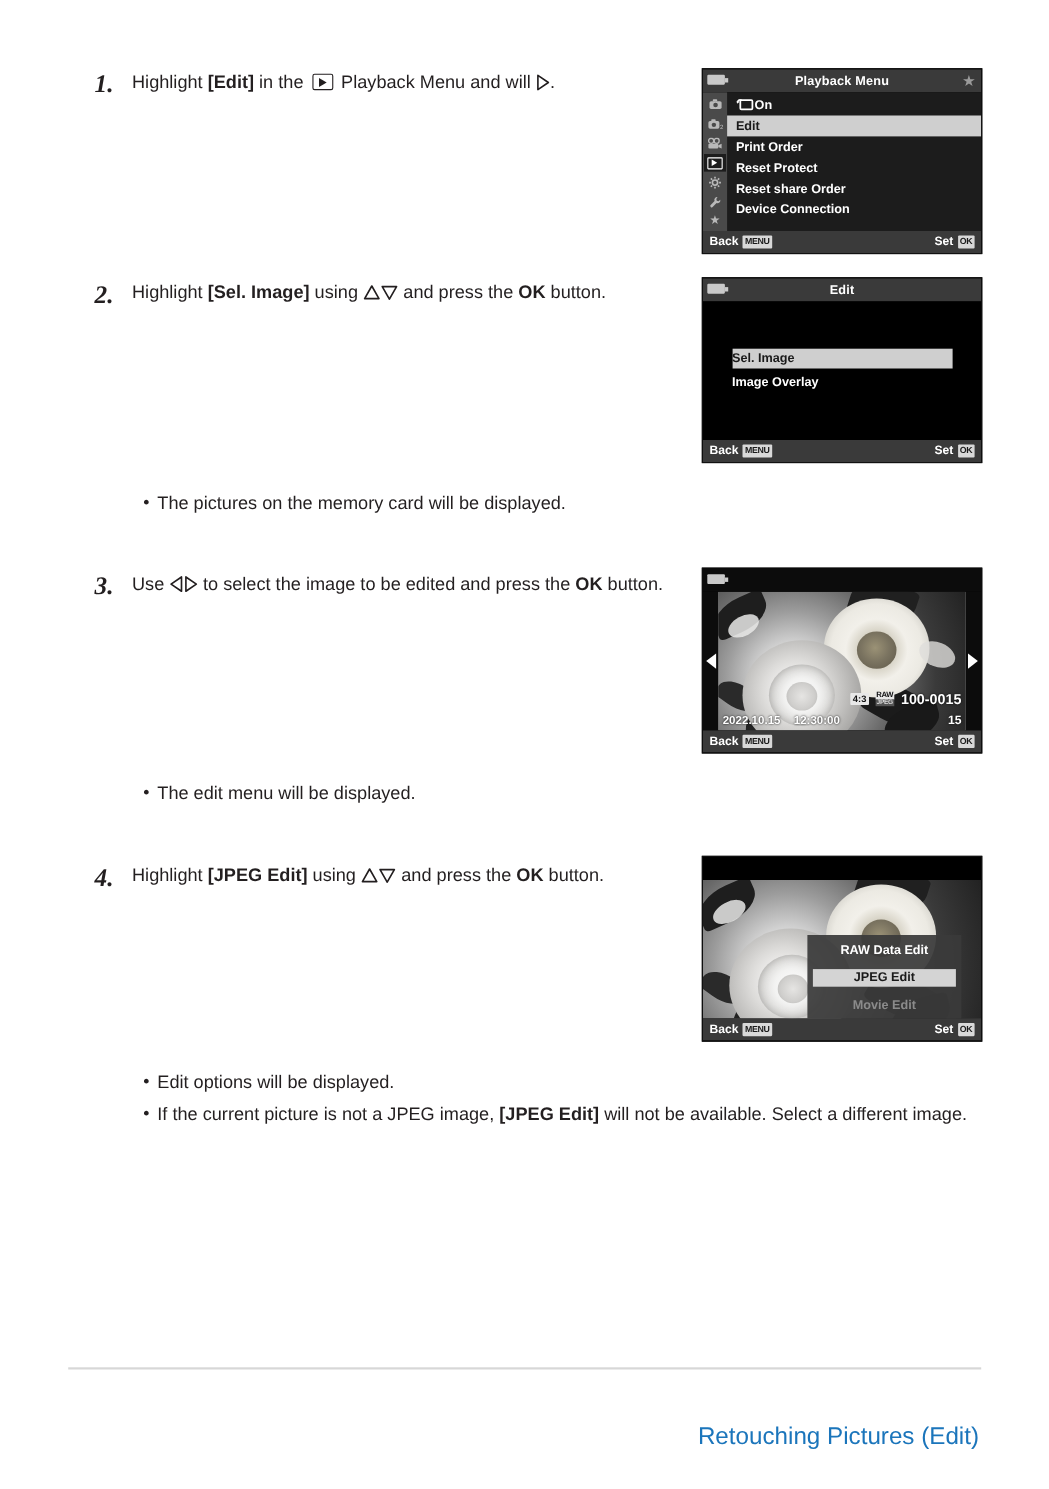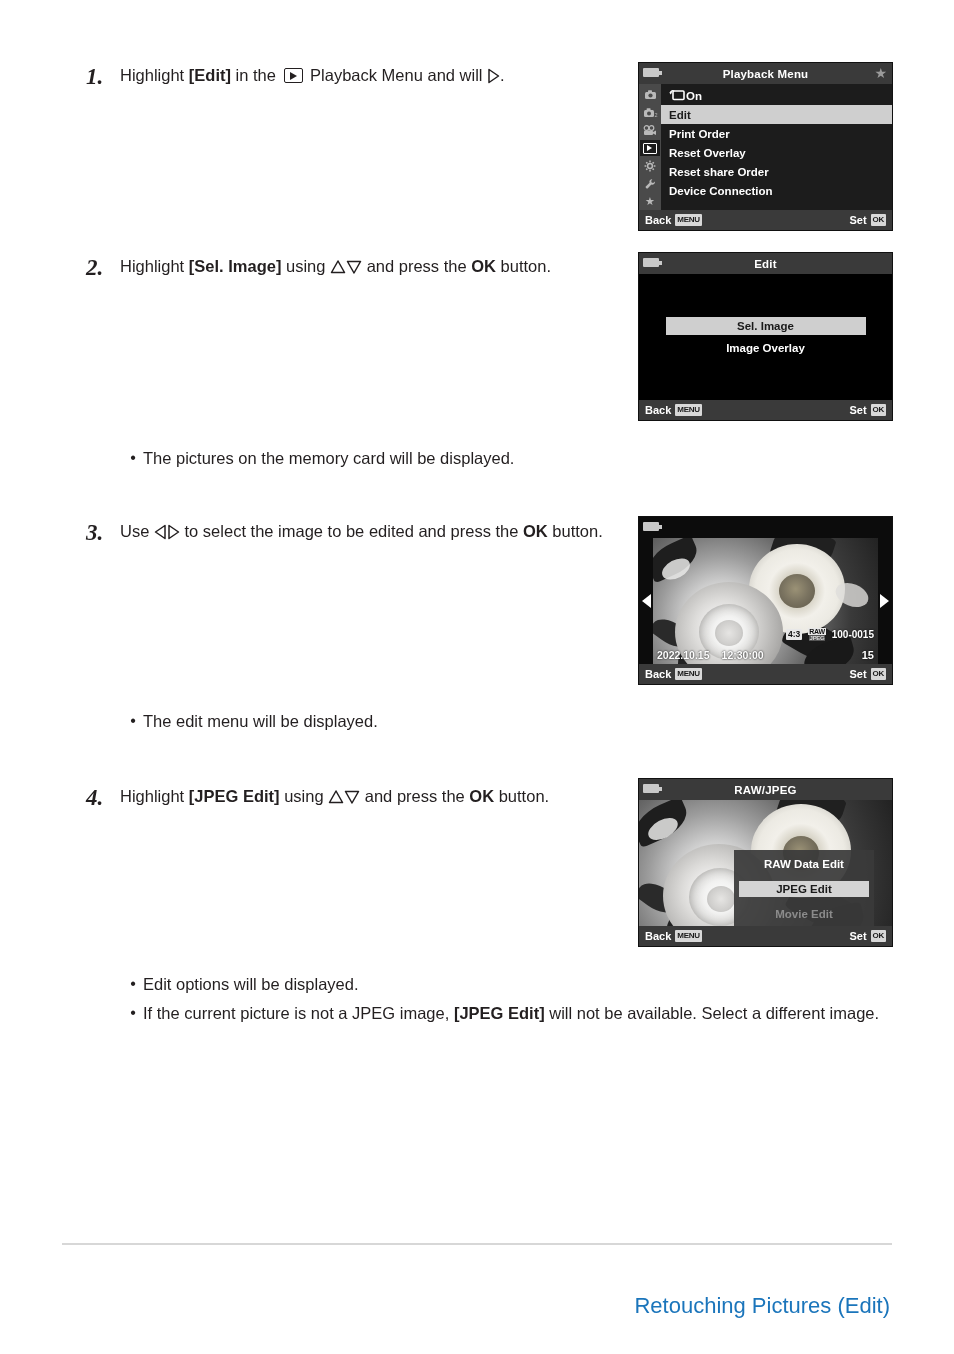--- a/index.html
+++ b/index.html
@@ -200,21 +200,20 @@
     left: 0; right: 0; top: 21px; bottom: 20px;
     background: #000;
     display: flex;
     flex-direction: column;
     align-items: center;
     justify-content: center;
     gap: 4px;
   }
   .opt {
     width: 200px;
-    text-align: center;
     font-size: 11.5px;
     font-weight: bold;
     padding: 3px 0;
     color: #fff;
   }
   .opt.hl { background: #cfcfcf; color: #1a1a1a; }
 
   
   .photo-wrap {
     position: absolute;
@@ -271,21 +270,21 @@
   }
   .badge-q .b1 {
     background: #e8e8e8; color: #111;
     font-size: 7px; font-weight: bold; padding: 0 1px; letter-spacing: -.3px;
   }
   .badge-q .b2 {
     background: #555; color: #ddd;
     font-size: 6px; font-weight: bold; padding: 0 1px; letter-spacing: -.3px;
   }
   .badge-file {
-    color: #fff; font-size: 10px; font-weight: bold;
+    color: #fff; font-size: 13px; font-weight: bold;
     text-shadow: 0 0 2px #000;
     text-align: center;
   }
   .ov-datetime {
     position: absolute;
     left: 4px; bottom: 3px;
     color: #fff; font-size: 10.5px; font-weight: bold;
     text-shadow: 0 0 2px #000;
     z-index: 6;
     display: flex; gap: 12px; margin-top: 24px;
@@ -441,21 +440,21 @@
           </span>
           <span class="val">On</span>
         </div>
         <div class="mrow hl">
           <span>Edit</span>
         </div>
         <div class="mrow">
           <span>Print Order</span>
         </div>
         <div class="mrow">
-          <span>Reset Overlay</span>
+          <span>Reset Protect</span>
         </div>
         <div class="mrow">
           <span>Reset share Order</span>
         </div>
         <div class="mrow">
           <span>Device Connection</span>
         </div>
       </div>
     </div>
     <div class="lcd-bottom">
@@ -587,24 +586,20 @@
     <div class="step-body">
       <span>Highlight </span><b>[JPEG Edit]</b><span> using </span><span class="tri-up-hollow"><svg width="16" height="16" viewBox="0 0 16 16">
             <path d="M8 2 L14.5 13.5 L1.5 13.5 Z" fill="none" stroke="#231f20" stroke-width="1.5" stroke-linejoin="round"></path>
           </svg></span><span class="tri-down-hollow"><svg width="16" height="16" viewBox="0 0 16 16">
             <path d="M8 14 L1.5 2.5 L14.5 2.5 Z" fill="none" stroke="#231f20" stroke-width="1.5" stroke-linejoin="round"></path>
           </svg></span><span> and press the </span><b>OK</b><span> button.</span>
     </div>
   </div>
 
   <div class="lcd" style="left:638px; top:778px;">
-    <div class="lcd-top">
-      <div class="batt"></div>
-      <div class="lcd-title">RAW/JPEG</div>
-    </div>
     <div class="photo-wrap">
       <div class="photo full">
         <div class="flower-art">
           <div class="f-bg"></div>
           <div class="leafdark" style="left:-6px; top:6px; width:56px; height:32px; transform:rotate(-24deg); background:#1e1e1e;"></div>
           <div class="leafdark" style="left:140px; top:-10px; width:64px; height:36px; transform:rotate(18deg); background:#202020;"></div>
           <div class="leafdark" style="left:150px; top:88px; width:62px; height:36px; transform:rotate(30deg); background:#1b1b1b;"></div>
           <div class="leafdark" style="left:22px; top:104px; width:54px; height:32px; transform:rotate(-40deg); background:#222;"></div>
           <div class="leafdark" style="left:170px; top:108px; width:56px; height:32px; transform:rotate(-15deg); background:#191919;"></div>
           <div class="leafdark" style="left:-2px; top:86px; width:42px; height:24px; transform:rotate(36deg); background:#2a2a2a;"></div>

